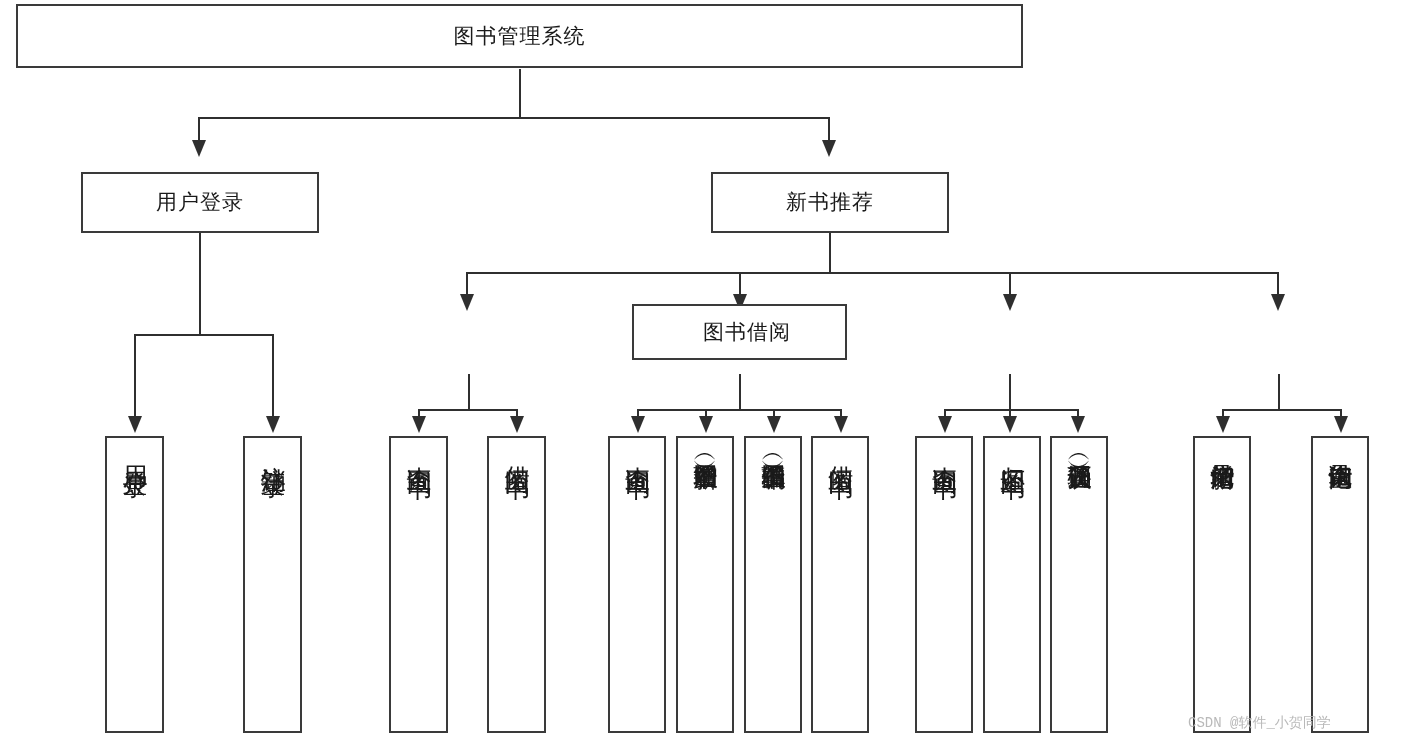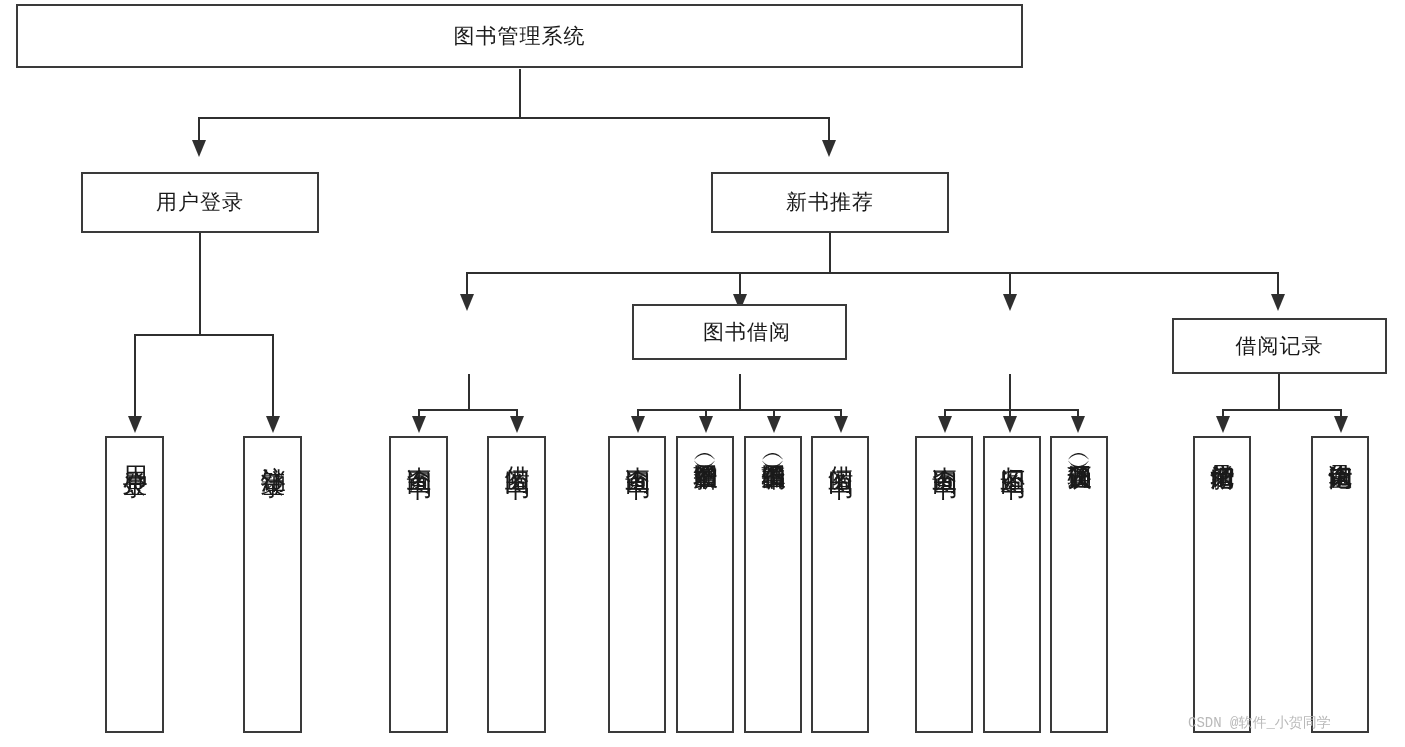--- a/index.html
+++ b/index.html
@@ -102,23 +102,20 @@
   <div class="ln v" style="left:1009px;top:272px;height:24px;"></div>
   <div class="ln v" style="left:1277px;top:272px;height:24px;"></div>
   <div class="arw" style="left:460px;top:294px;"></div>
   <div class="arw" style="left:733px;top:294px;"></div>
   <div class="arw" style="left:1003px;top:294px;"></div>
   <div class="arw" style="left:1271px;top:294px;"></div>
 
   <div class="node h" style="left:632px;top:304px;width:215px;height:56px;padding-left:15px;">
     <span class="lbl">图书借阅</span>
   </div>
-  <div class="node h" style="left:1172px;top:318px;width:215px;height:56px;">
-    <span class="lbl">借阅记录</span>
-  </div>
 
   <div class="ln v" style="left:468px;top:374px;height:36px;"></div>
   <div class="ln h" style="left:418px;top:409px;width:99px;"></div>
   <div class="ln v" style="left:418px;top:409px;height:10px;"></div>
   <div class="ln v" style="left:516px;top:409px;height:10px;"></div>
   <div class="arw" style="left:412px;top:416px;"></div>
   <div class="arw" style="left:510px;top:416px;"></div>
 
   <div class="ln v" style="left:739px;top:374px;height:36px;"></div>
   <div class="ln h" style="left:637px;top:409px;width:204px;"></div>

